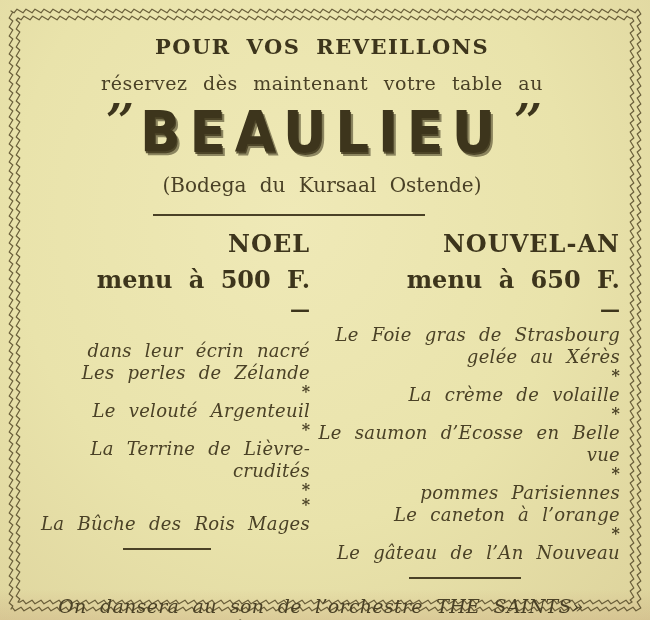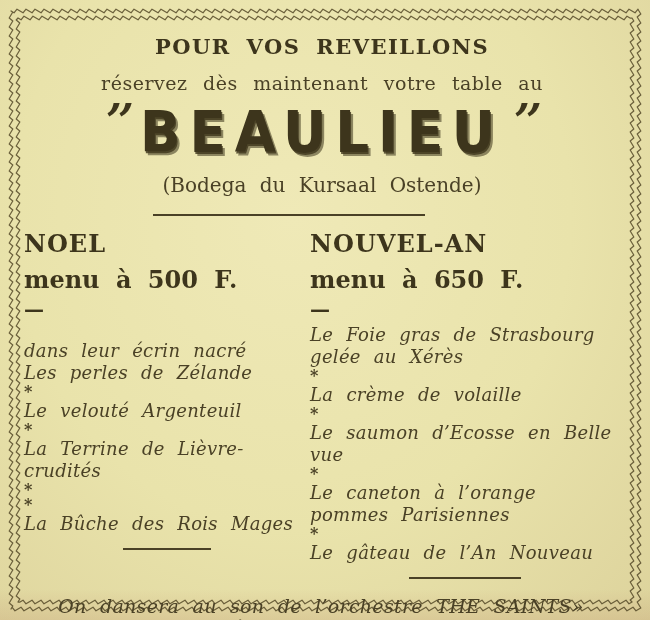--- a/index.html
+++ b/index.html
@@ -57,21 +57,21 @@
   }
   .venue{
     margin-top:10px;
     font-size:20px;word-spacing:7px;
   }
   .top-rule{
     width:272px;height:2px;background:var(--ink);
     margin:17px auto 0 auto;transform:translateX(-33px);
   }
   .columns{
-    display:flex;margin-top:13px;text-align:left;
+    display:flex;margin-top:13px;text-align:right;
   }
   .menu{flex:0 0 48%;}
   .menu.m-right{flex:0 0 52%;}
   .menu-title{
     font-size:24px;font-weight:bold;color:var(--ink-dark);
     letter-spacing:1px;
   }
   .price{
     margin-top:7px;
     font-size:24px;font-weight:bold;color:var(--ink-dark);
@@ -170,22 +170,22 @@
         <div class="sep">*</div>
         <p class="item">
           <span class="iline">La crème de volaille</span>
         </p>
         <div class="sep">*</div>
         <p class="item">
           <span class="iline">Le saumon d’Ecosse en Belle vue</span>
         </p>
         <div class="sep">*</div>
         <p class="item">
+          <span class="iline">pommes Parisiennes</span>
           <span class="iline">Le caneton à l’orange</span>
-          <span class="iline">pommes Parisiennes</span>
         </p>
         <div class="sep">*</div>
         <p class="item">
           <span class="iline">Le gâteau de l’An Nouveau</span>
         </p>
       </div>
       <div class="menu-rule"></div>
     </section>
 
   </div>

